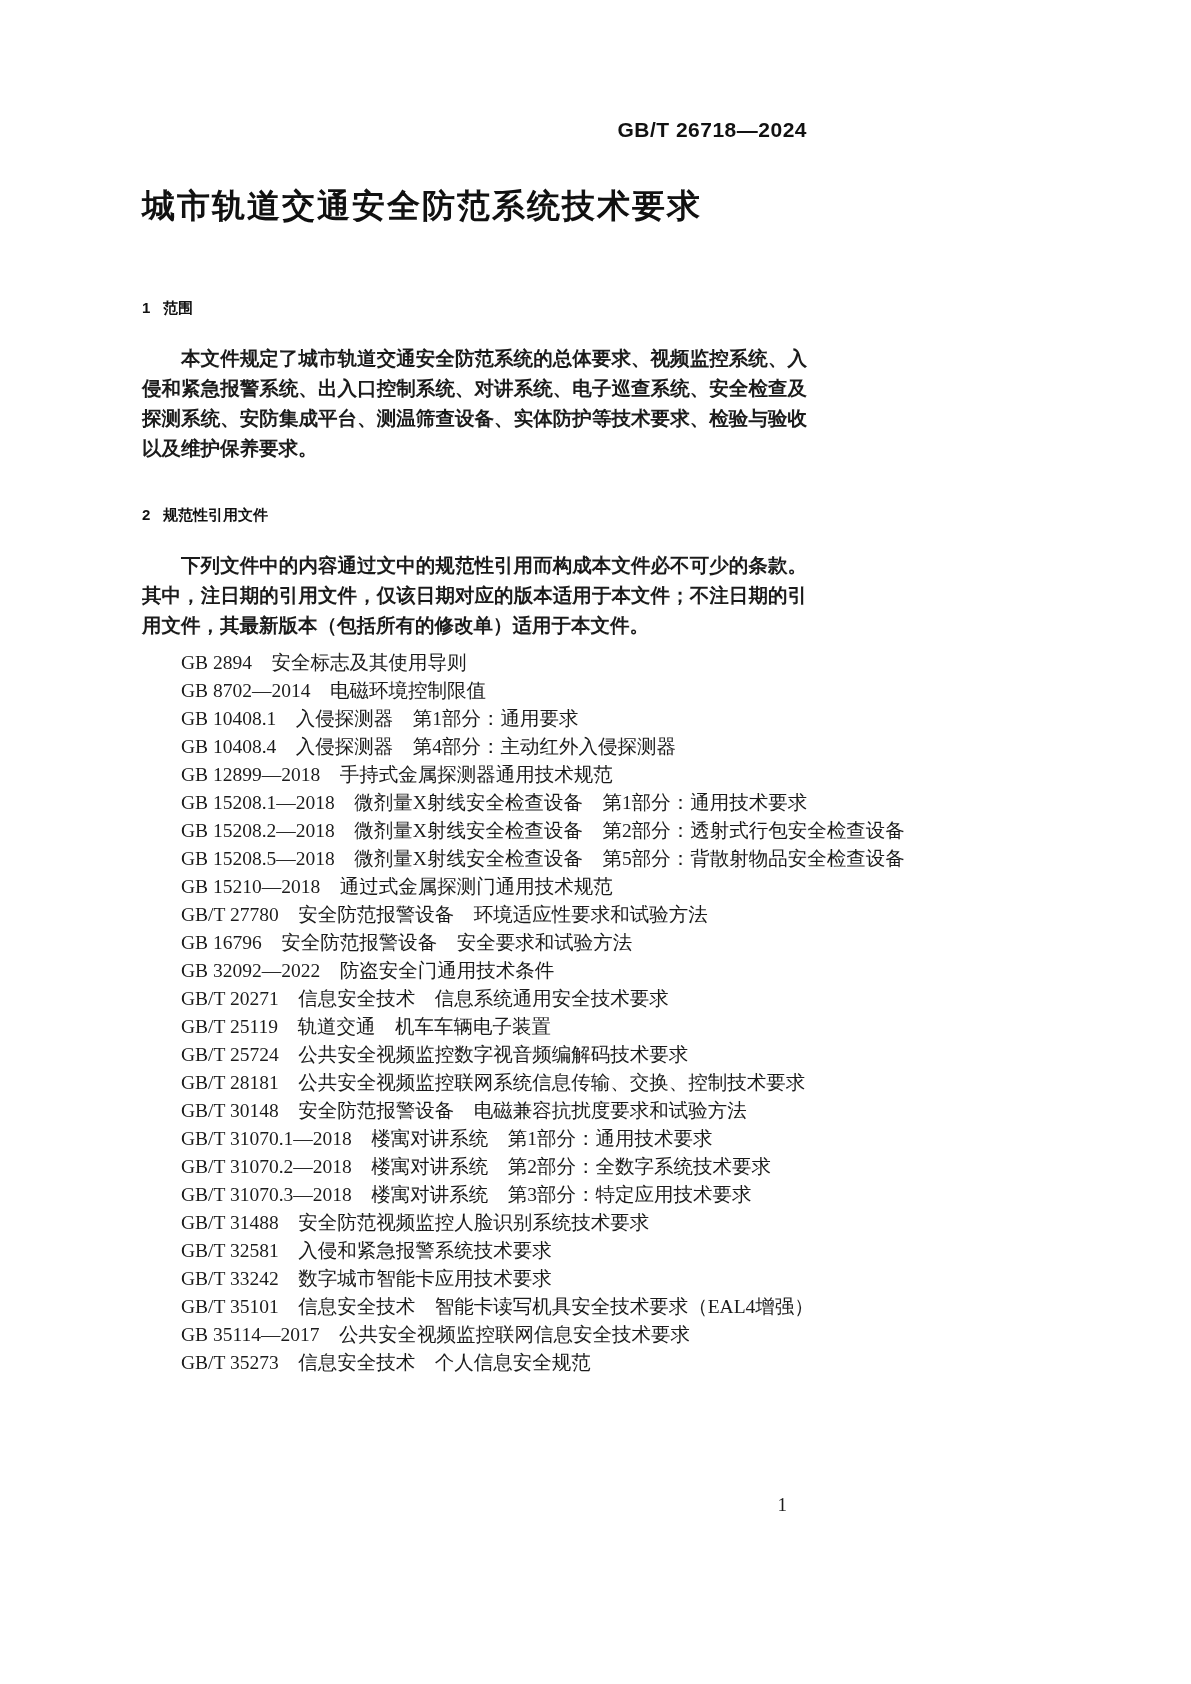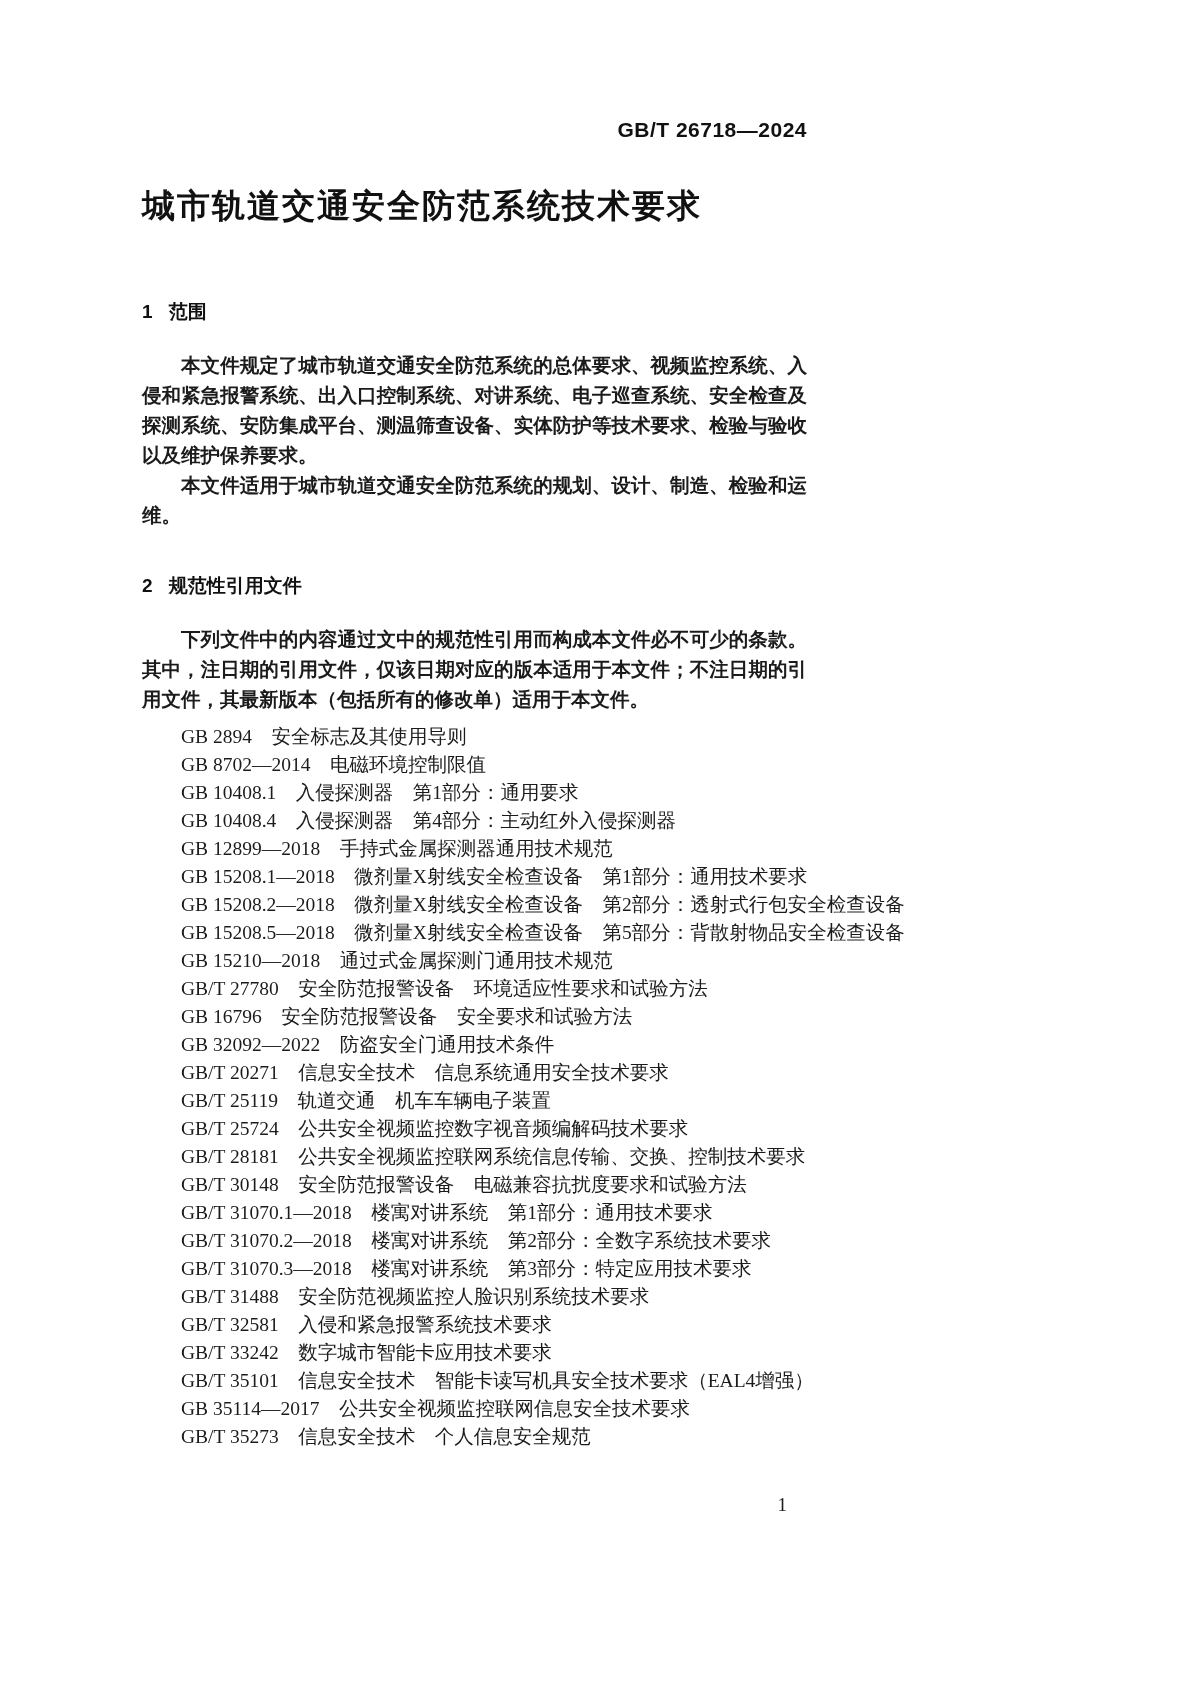--- a/index.html
+++ b/index.html
@@ -28,21 +28,21 @@
     text-align: left;
     font-family: "Liberation Sans", "DejaVu Sans", sans-serif;
     font-weight: 700;
     font-size: 33px;
     letter-spacing: 2px;
     color: #111;
   }
   .section-heading {
     font-family: "Liberation Sans", "DejaVu Sans", sans-serif;
     font-weight: 700;
-    font-size: 19px;
+    font-size: 15px;
     color: #111;
   }
   .section-heading .sec-num { margin-right: 0.85em; }
   .heading-1 { margin-top: 70px; margin-bottom: 26px; }
   .heading-2 { margin-top: 42px; margin-bottom: 26px; }
   .body-para {
     font-size: 19.5px;
     line-height: 30px;
     text-align: justify;
     text-justify: inter-ideograph;
@@ -74,21 +74,20 @@
   <div class="std-number">GB/T 26718—2024</div>
 
   <h1 class="doc-title">城市轨道交通安全防范系统技术要求</h1>
 
   <div class="section-heading heading-1">
     <span class="sec-num">1</span><span class="sec-title">范围</span>
   </div>
 
   <p class="body-para">本文件规定了城市轨道交通安全防范系统的总体要求、视频监控系统、入侵和紧急报警系统、出入口控制系统、对讲系统、电子巡查系统、安全检查及探测系统、安防集成平台、测温筛查设备、实体防护等技术要求、检验与验收以及维护保养要求。</p>
 
-  <p class="body-para">本文件适用于城市轨道交通安全防范系统的规划、设计、制造、检验和运维。</p>
 
   <div class="section-heading heading-2">
     <span class="sec-num">2</span><span class="sec-title">规范性引用文件</span>
   </div>
 
   <p class="body-para">下列文件中的内容通过文中的规范性引用而构成本文件必不可少的条款。其中，注日期的引用文件，仅该日期对应的版本适用于本文件；不注日期的引用文件，其最新版本（包括所有的修改单）适用于本文件。</p>
 
   <div class="ref-list">
       <p class="ref-item">GB 2894　安全标志及其使用导则</p>
       <p class="ref-item">GB 8702—2014　电磁环境控制限值</p>

